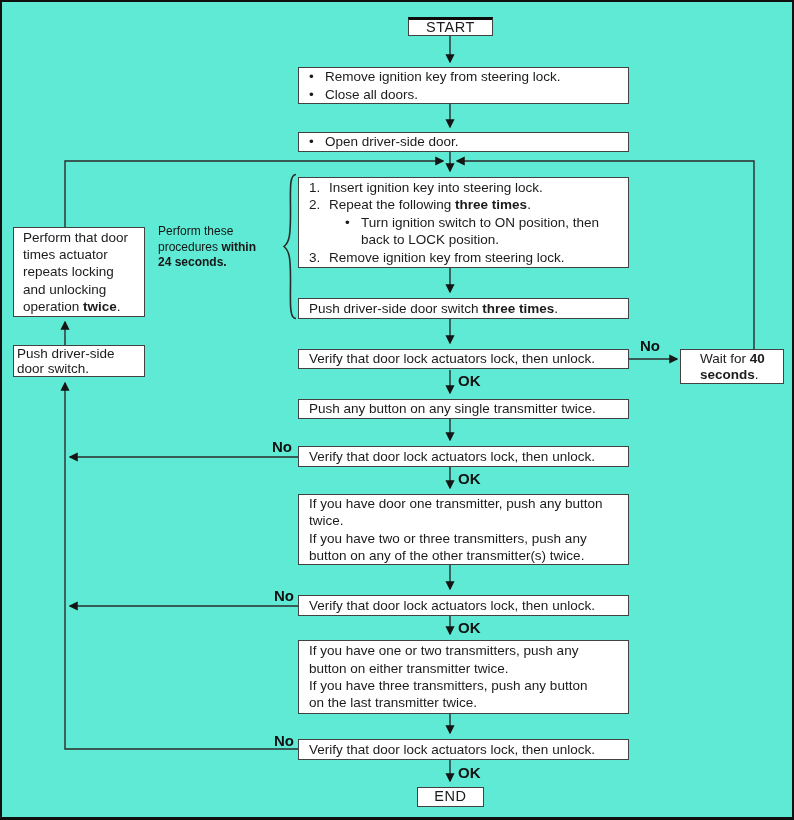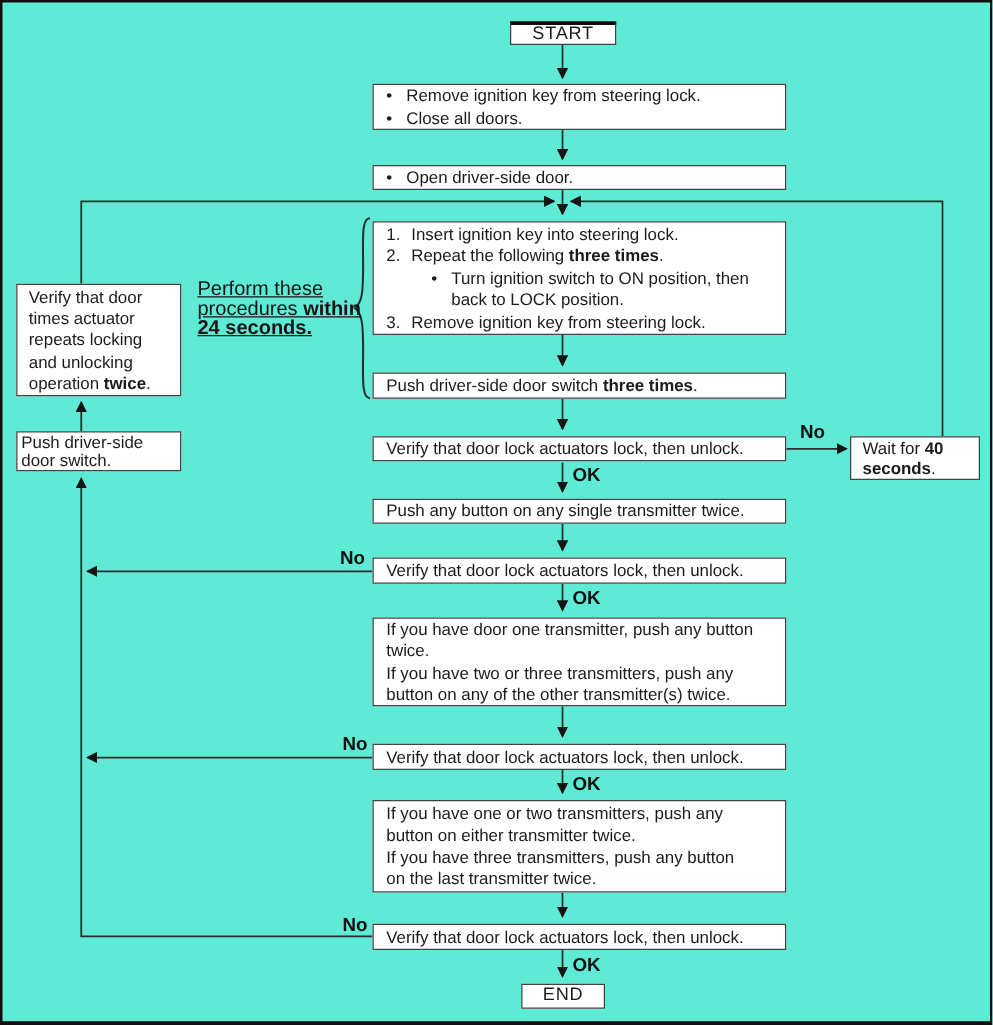--- a/index.html
+++ b/index.html
@@ -15,21 +15,21 @@
   }
   .single{flex-direction:row;align-items:center;justify-content:flex-start;}
   .terminal{align-items:center;justify-content:center;padding:0;font-size:14.5px;letter-spacing:.6px;}
   .terminal.start{border-top:3px solid #0d0d0d;}
   .row{display:flex;align-items:flex-start;}
   .mk{flex:none;width:20px;}
   .bu{flex:none;width:16px;}
   .sub{margin-left:36px;}
   .cont{padding-left:52px;}
   .lbl{position:absolute;font-weight:bold;font-size:15px;color:#111;line-height:16px;}
-  .note{position:absolute;font-size:16px;line-height:15.5px;color:#161616;text-decoration:underline;}
+  .note{position:absolute;font-size:12px;line-height:15.5px;color:#161616;}
   svg.wires{position:absolute;left:0;top:0;pointer-events:none;}
   b{font-weight:bold;}
 </style>
 </head>
 <body>
 
 <div id="stage">
 
   <svg class="wires" width="794" height="820" viewBox="0 0 794 820">
     <defs>
@@ -104,21 +104,21 @@
   </div>
 
   <div class="box single" style="left:296px;top:296px;width:331px;height:21px;">
     <span><span>Push driver-side door switch </span><b>three times</b><span>.</span></span>
   </div>
 
   <div class="box single" style="left:296px;top:347px;width:331px;height:20px;">
     <span>Verify that door lock actuators lock, then unlock.</span>
   </div>
 
-  <div class="box" style="left:678px;top:347px;width:104px;height:35px;line-height:16px;padding-left:9px;">
+  <div class="box" style="left:678px;top:347px;width:104px;height:35px;line-height:16px;padding-left:19px;">
     <div><span>Wait for </span><b>40</b></div>
     <div><b>seconds</b><span>.</span></div>
   </div>
 
   <div class="box single" style="left:296px;top:397px;width:331px;height:20px;">
     <span>Push any button on any single transmitter twice.</span>
   </div>
 
   <div class="box single" style="left:296px;top:444px;width:331px;height:21px;">
     <span>Verify that door lock actuators lock, then unlock.</span>
@@ -144,21 +144,21 @@
 
   <div class="box single" style="left:296px;top:737px;width:331px;height:21px;">
     <span>Verify that door lock actuators lock, then unlock.</span>
   </div>
 
   <div class="box terminal" style="left:415px;top:785px;width:67px;height:20px;">
     <span>END</span>
   </div>
 
   <div class="box" style="left:11px;top:225px;width:132px;height:90px;line-height:17.2px;padding-left:9px;">
-    <div>Verify that door</div>
+    <div>Perform that door</div>
     <div>times actuator</div>
     <div>repeats locking</div>
     <div>and unlocking</div>
     <div><span>operation </span><b>twice</b><span>.</span></div>
   </div>
 
   <div class="box" style="left:11px;top:343px;width:132px;height:32px;line-height:15.5px;padding-left:3px;">
     <div>Push driver-side</div>
     <div>door switch.</div>
   </div>

